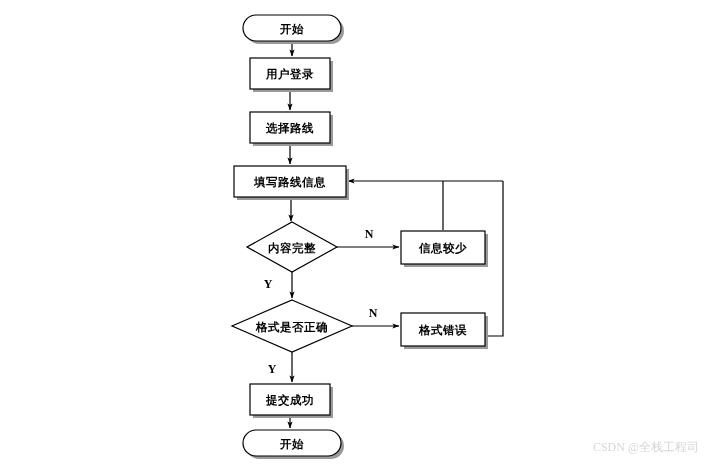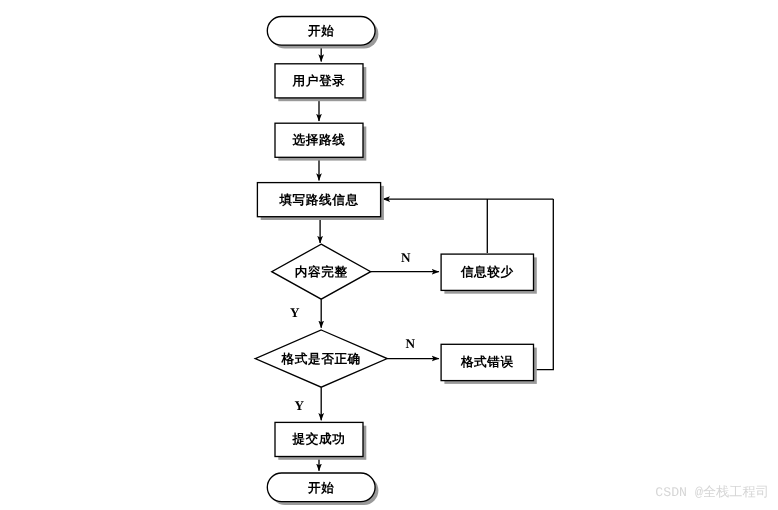--- a/index.html
+++ b/index.html
@@ -49,21 +49,21 @@
     font-size: 12px;
     font-weight: bold;
     fill: #000000;
     text-anchor: middle;
     dominant-baseline: middle;
   }
   .watermark-text {
     position: absolute;
     right: 8px;
     bottom: 8px;
-    font-family: Liberation Mono, monospace;
+    font-family: Liberation Serif, serif;
     font-size: 12px;
     color: #d6d6d6;
     white-space: nowrap;
     user-select: none;
   }
 </style>
 </head>
 <body>
 
 <svg id="canvas" viewBox="0 0 707 464">

